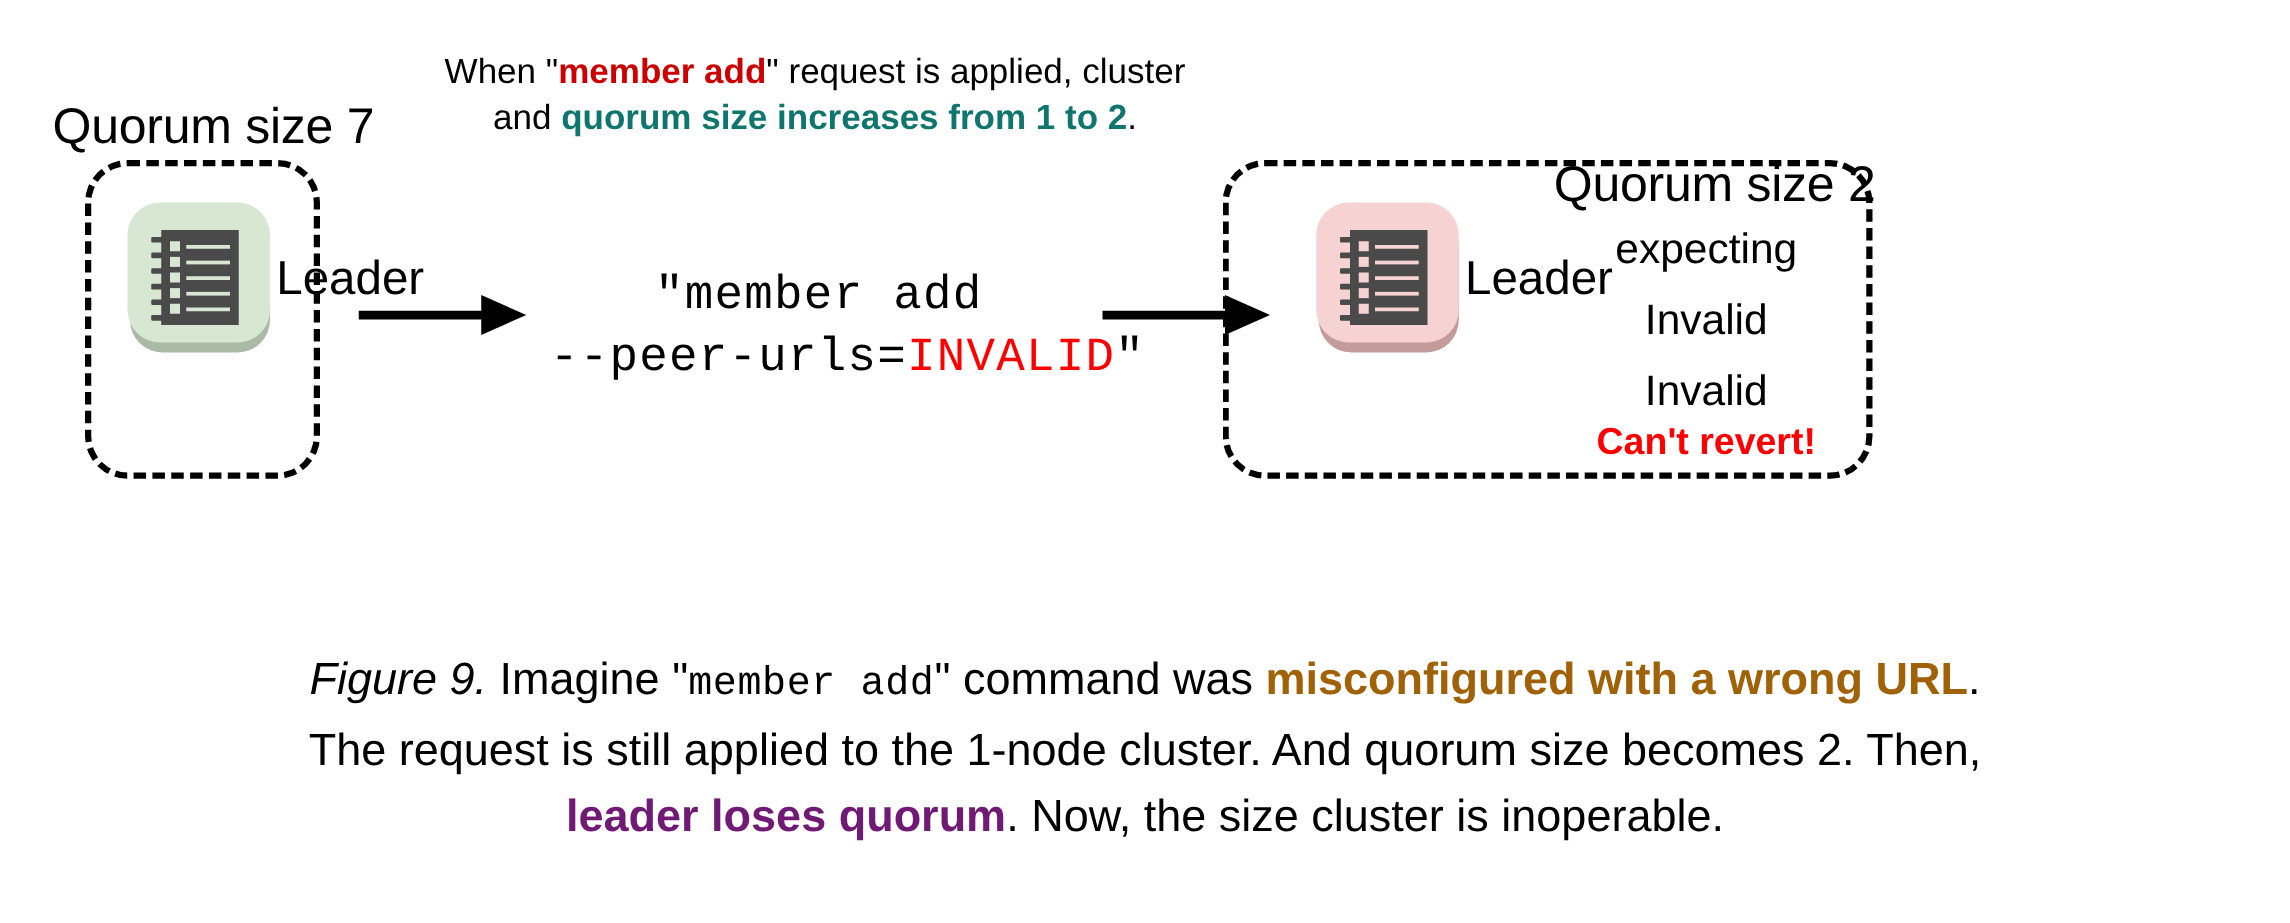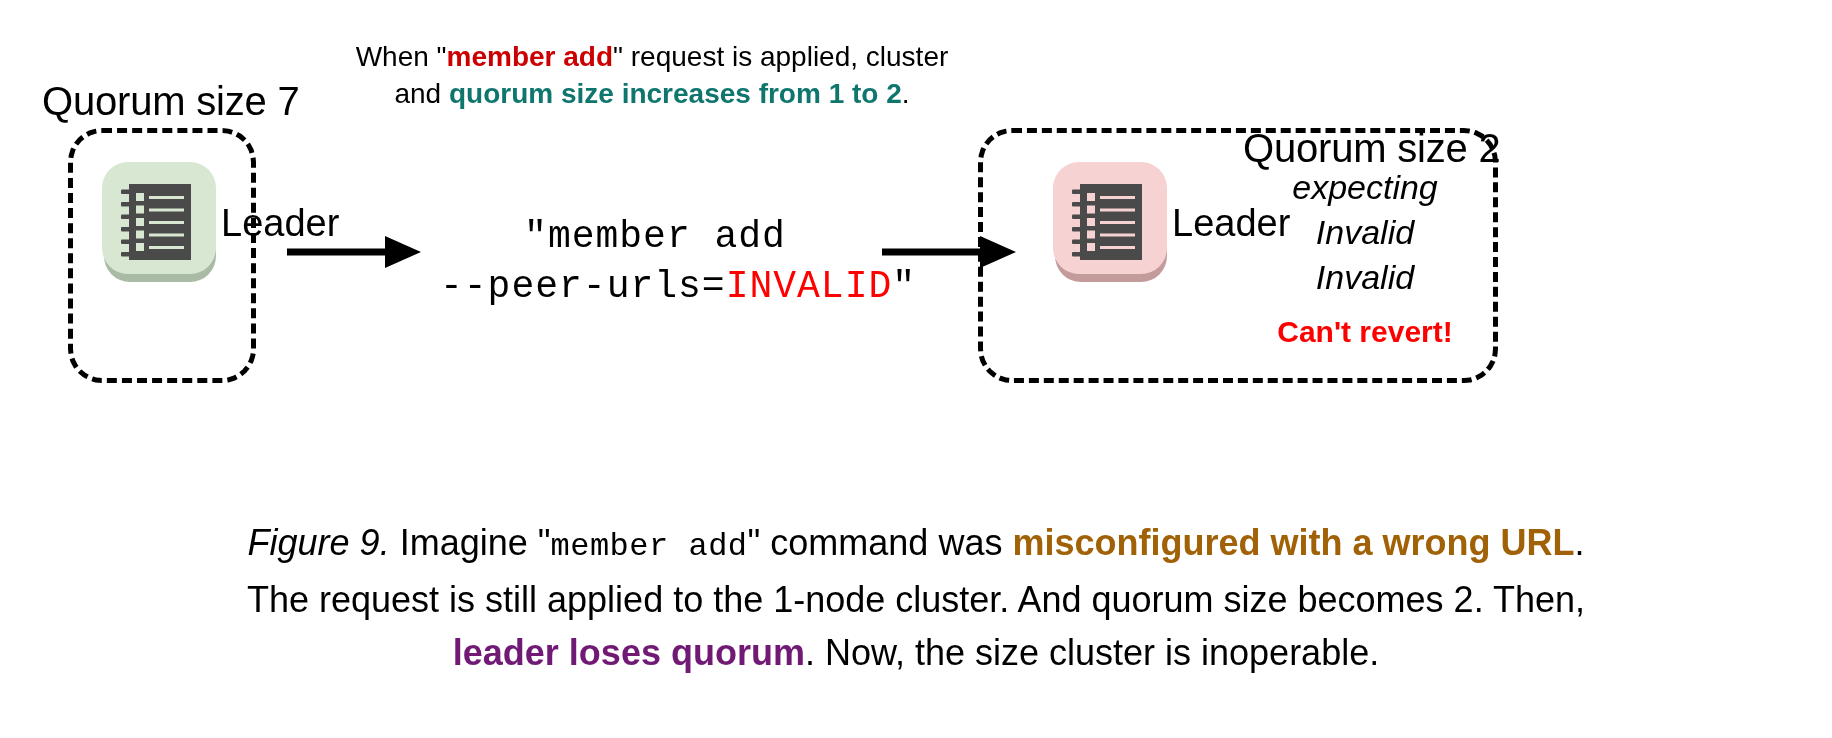--- a/index.html
+++ b/index.html
@@ -131,25 +131,24 @@
   #status-block {
     position: absolute;
     left: 1240px;
     top: 165px;
     width: 250px;
     text-align: center;
   }
   .status-line {
     font-size: 34px;
     line-height: 45px;
-    font-style: italic;
-    white-space: nowrap;
+    white-space: nowrap;
+    margin-top: 12px;
   }
   #status-warning {
-    margin-top: 14px;
     font-size: 30px;
     line-height: 36px;
     font-weight: bold;
     white-space: nowrap;
   }
 
   
   #caption {
     position: absolute;
     left: 40px;

